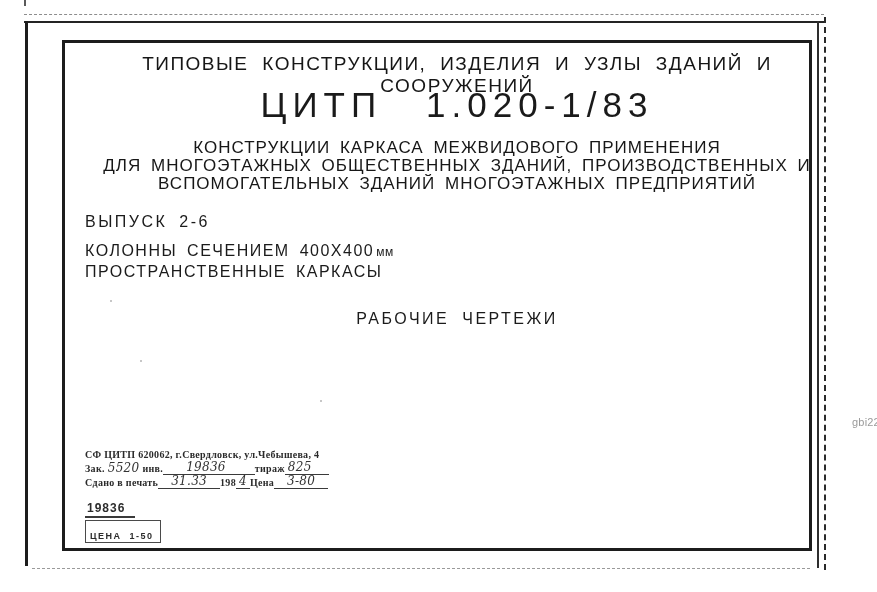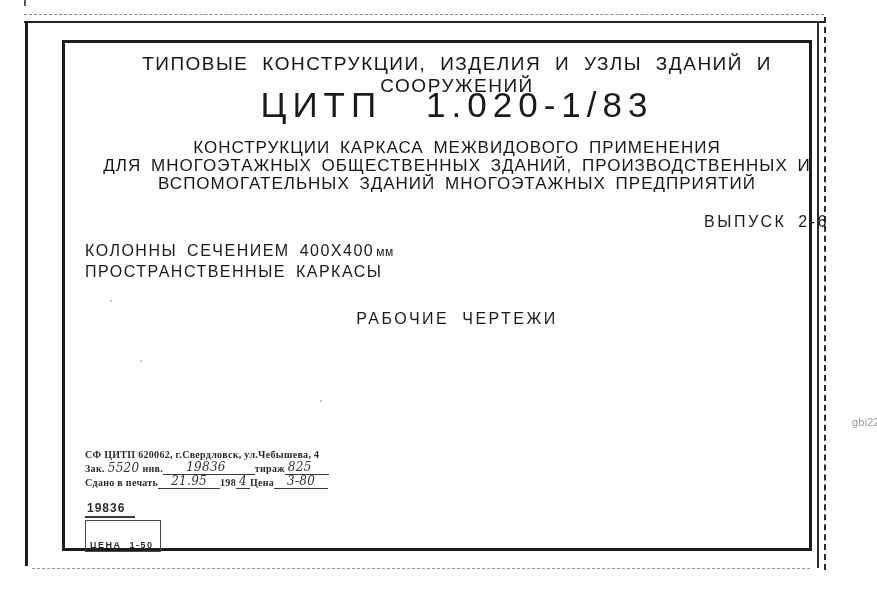--- a/index.html
+++ b/index.html
@@ -36,21 +36,21 @@
   .series-line{
     top:42px;text-align:center;
     font-size:35px;font-weight:400;letter-spacing:6px;color:#1a1a1a;
   }
   .series-gap{display:inline-block;width:44px;}
   .desc-block{
     top:96px;text-align:center;
     font-size:17px;line-height:18px;letter-spacing:1px;word-spacing:4px;color:#171717;
   }
   .issue-line{
-    top:170px;text-align:right;
+    top:170px;text-align:left;
     font-size:16px;letter-spacing:2.5px;word-spacing:5px;
   }
   .subject-block{
     top:198px;
     font-size:16px;line-height:19px;letter-spacing:1.5px;word-spacing:4px;
   }
   .unit{font-size:12px;letter-spacing:0.5px;margin-left:2px;}
   .doctype-line{
     top:267px;text-align:center;
     font-size:16px;letter-spacing:2.5px;word-spacing:6px;
@@ -74,21 +74,21 @@
 
   
   .stamp{left:25px;top:455px;width:120px;text-align:left;}
   .stamp-number{
     display:inline-block;
     font-size:12px;font-weight:700;letter-spacing:1px;color:#2c2c2c;
     border-bottom:2px solid #3a3a3a;padding:0 10px 1px 2px;
   }
   .stamp-price-box{
     display:inline-block;margin-top:2px;
-    border:1px solid #4a4a4a;padding:19px 6px 1px 4px;
+    border:1px solid #4a4a4a;padding:10px 6px 1px 4px;
     font-size:9px;font-weight:700;letter-spacing:1.5px;word-spacing:4px;color:#2c2c2c;
   }
 
   
   .watermark{
     left:832px;top:416px;
     font-size:11px;color:#9a9a9a;letter-spacing:0.2px;
   }
 
   
@@ -139,21 +139,21 @@
           <span class="blank w20"></span>
           <span class="hand u">19836</span>
           <span class="blank w26"></span>
           <span>тираж</span>
           <span class="hand u">825</span>
           <span class="blank w14"></span>
       </div>
       <div class="imp-row">
         <span>Сдано в печать</span>
           <span class="blank w10"></span>
-          <span class="hand u">21.95</span>
+          <span class="hand u">31.33</span>
           <span class="blank w10"></span>
           <span>198</span>
           <span class="hand u">4</span>
           <span>Цена</span>
           <span class="blank w10"></span>
           <span class="hand u">3-80</span>
           <span class="blank w10"></span>
       </div>
     </div>
 

